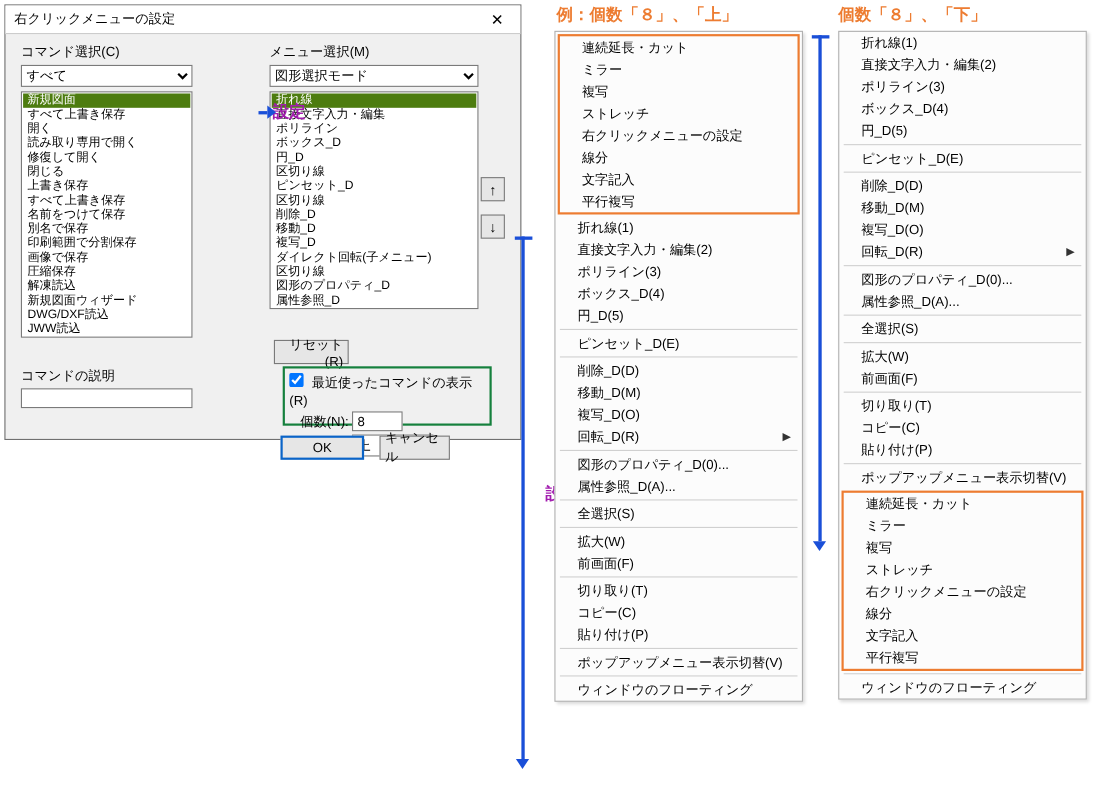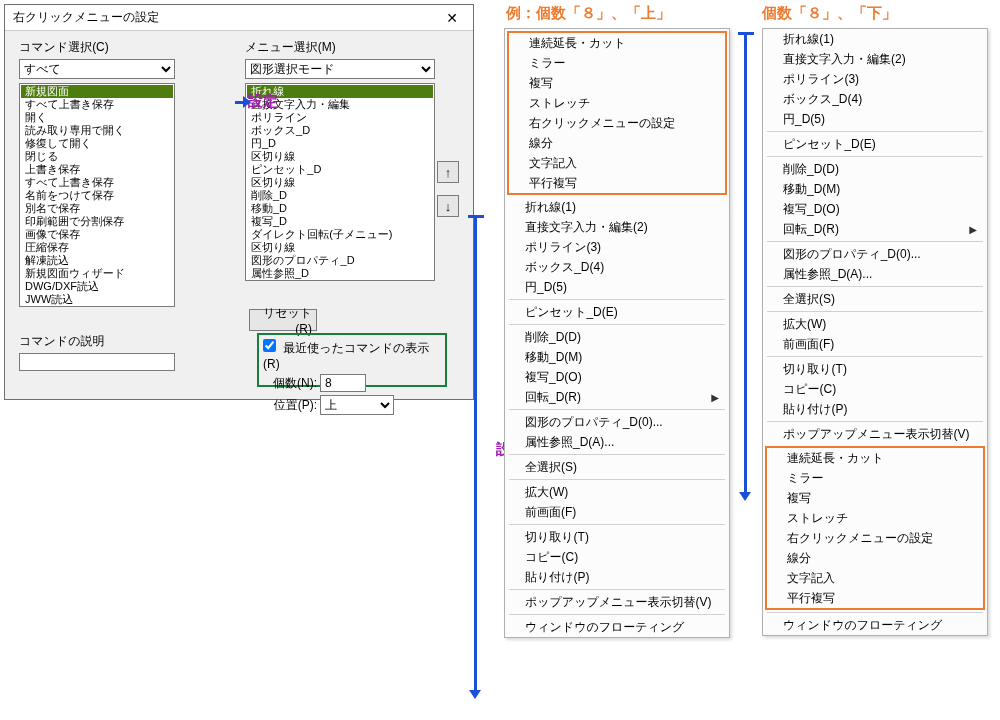--- a/index.html
+++ b/index.html
@@ -276,20 +276,24 @@
         <input type="text" value="8" style="">
       </div>
       <div class="row">
         <span class="k">位置(P):</span>
         <select>
           <option>上</option>
         </select>
       </div>
     </div>
 
+    <div class="btn-row">
+      <div class="win-btn ok-btn">OK</div>
+      <div class="win-btn cancel-btn">キャンセル</div>
+    </div>
 
   </div>
 </div>
 
 <div class="set-label" style="left:200px; top:92px;">設定</div>
 <div class="arrow-blue h" style="left:235px; top:101px; width:8px;"></div>
 <div class="tri" style="left:243px; top:96px; border-top:6px solid transparent; border-bottom:6px solid transparent; border-left:8px solid #1a4fd8;"></div>
 
 <div class="arrow-blue v" style="left:474px; top:215px; height:475px;"></div>
 <div class="arrow-blue h" style="left:468px; top:215px; width:16px;"></div>

